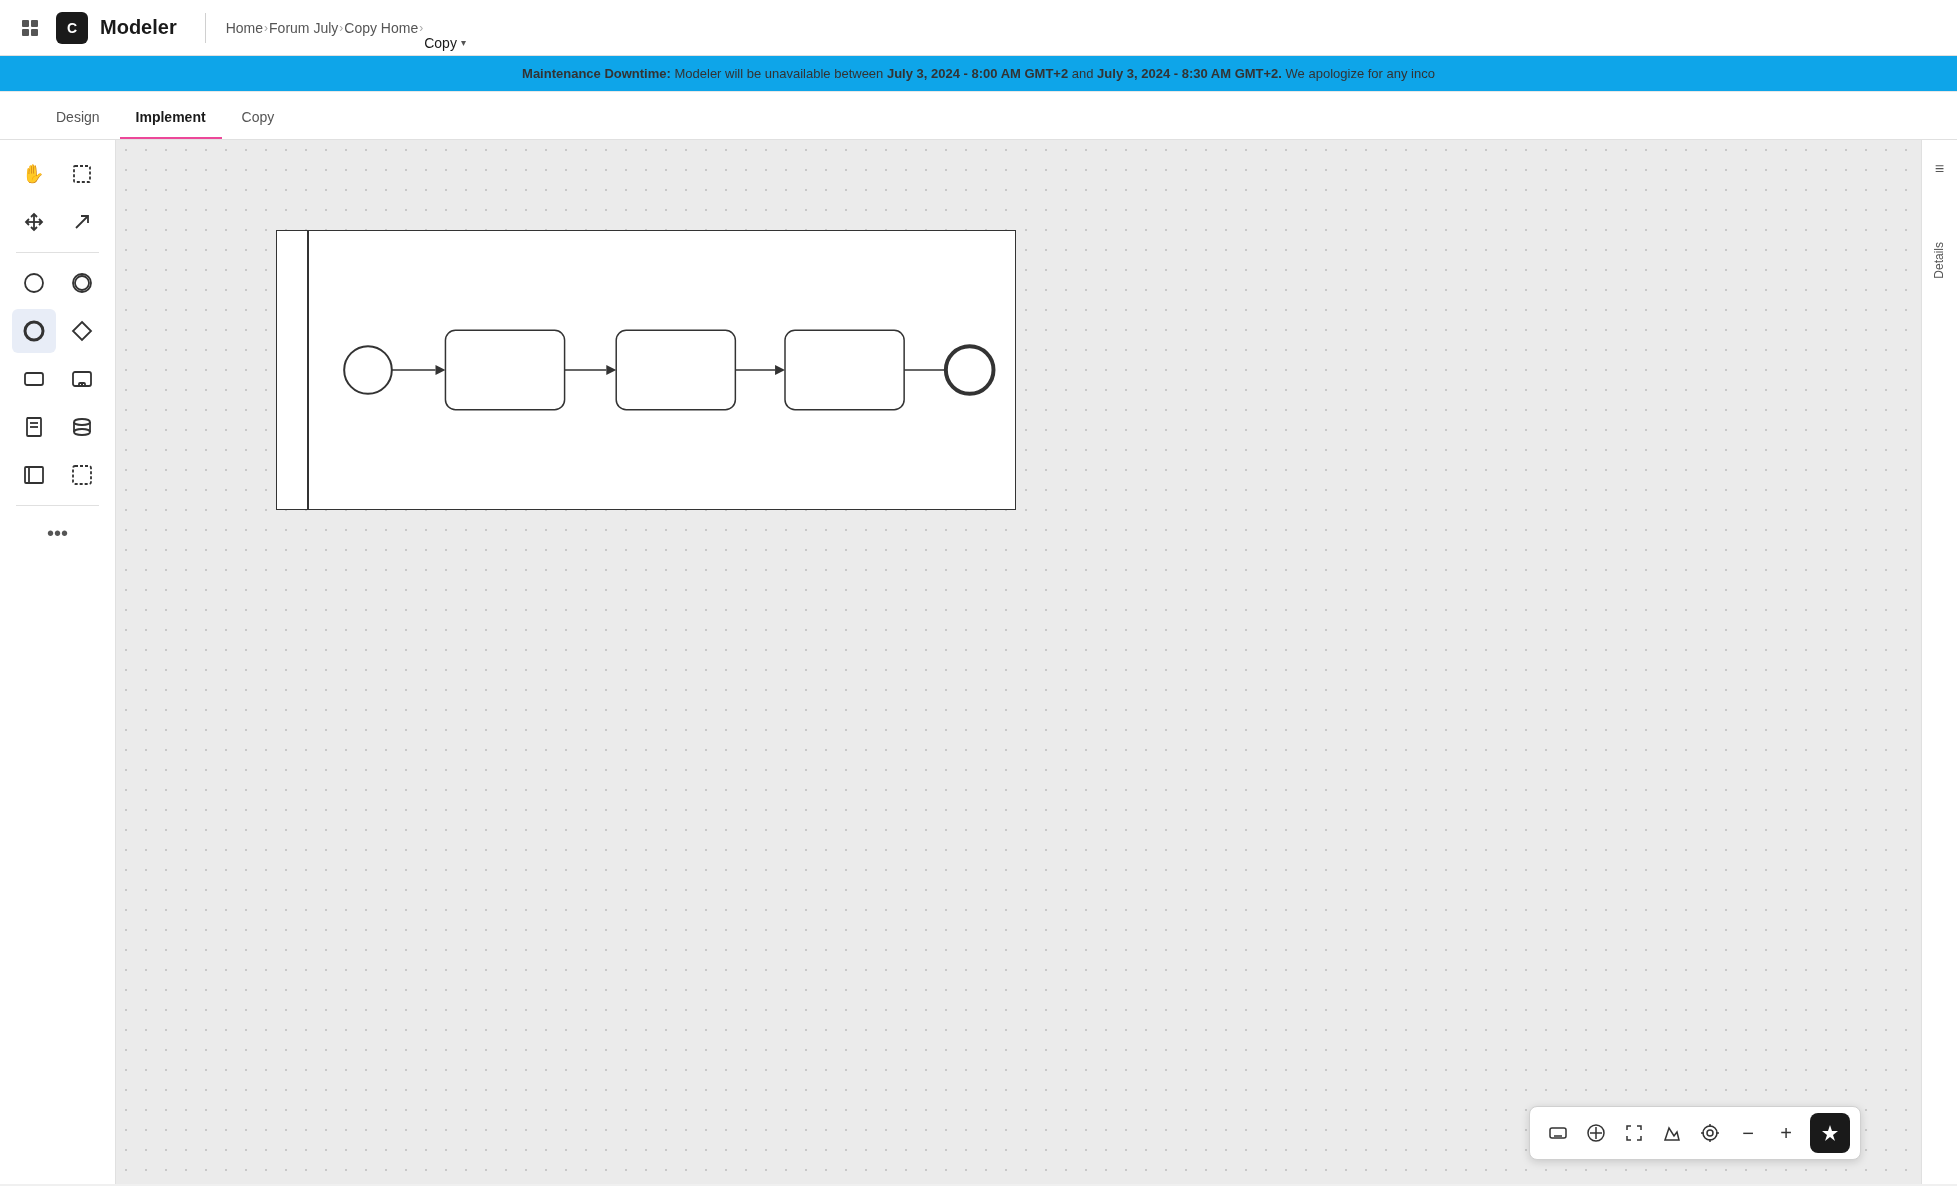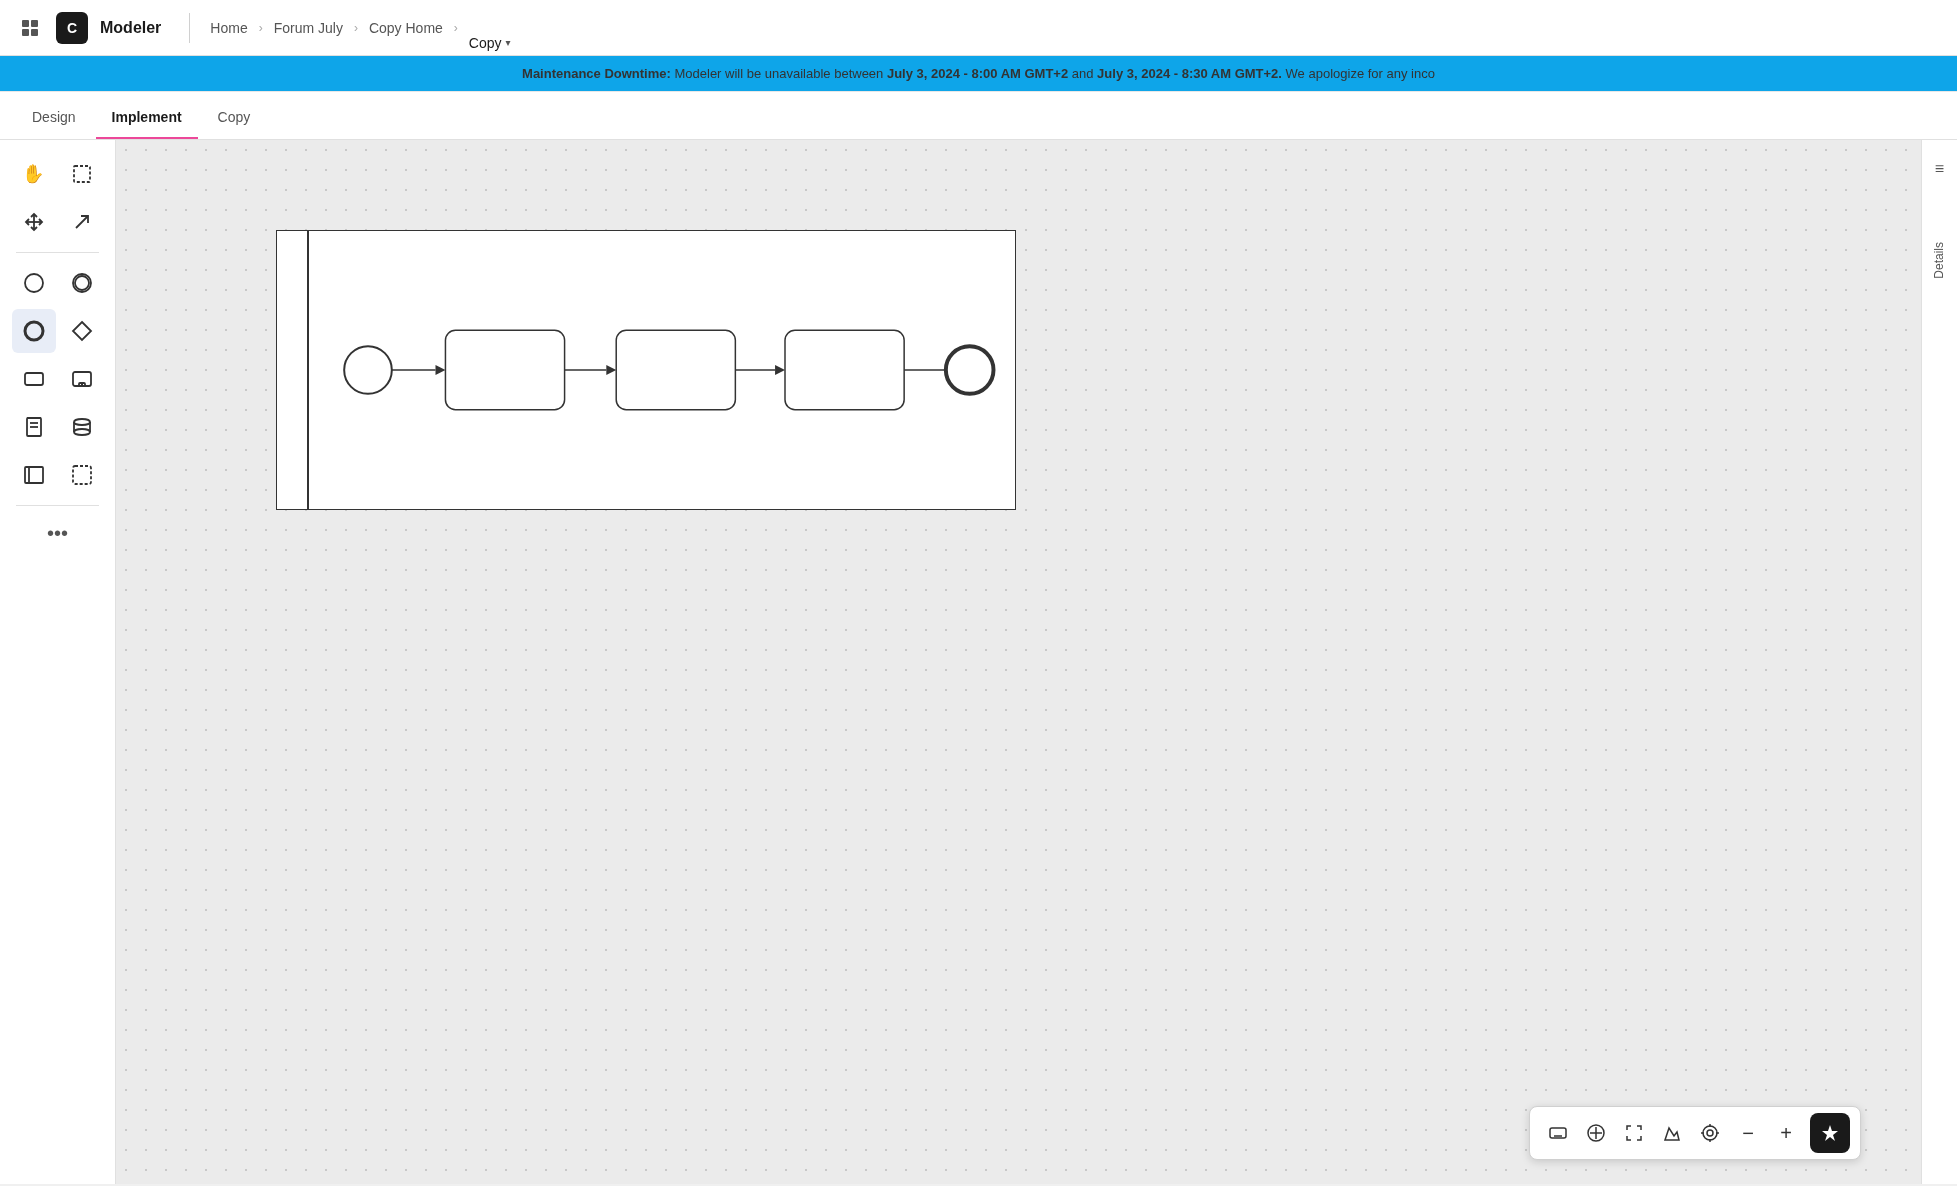--- a/index.html
+++ b/index.html
@@ -23,34 +23,34 @@
     #logo-badge {
       width: 32px; height: 32px;
       background: #1a1a1a;
       border-radius: 6px;
       display: flex; align-items: center; justify-content: center;
       color: #fff;
       font-weight: bold;
       font-size: 14px;
     }
     #app-name {
-      font-size: 16px;
+      font-size: 20px;
       font-weight: 600;
       color: #1a1a1a;
       margin-right: 8px;
     }
     #nav-divider {
       width: 1px; height: 30px;
       background: #d0d0d0;
       margin: 0 8px;
     }
     #breadcrumb {
       display: flex;
       align-items: center;
-      gap: 11px;
+      gap: 1px;
       font-size: 14px;
       color: #555;
     }
     .breadcrumb-sep { color: #aaa; font-size: 12px; }
     .breadcrumb-item { color: #555; cursor: pointer; }
     #breadcrumb-current {
       display: flex; align-items: center; gap: 4px;
       font-size: 14px; color: #1a1a1a; font-weight: 500;
       cursor: pointer;
       margin-top: 30px;
@@ -64,21 +64,21 @@
       padding: 10px 24px;
       font-size: 13px;
       color: #333;
       text-align: center;
     }
 
     
     #tabs-bar {
       background: #fff;
       border-bottom: 1px solid #e0e0e0;
-      padding: 0 16px;
+      padding: 0 40px;
       display: flex;
       align-items: flex-end;
       height: 48px;
     }
     .tab {
       padding: 0 16px 12px;
       font-size: 14px;
       color: #555;
       cursor: pointer;
       border-bottom: 2px solid transparent;

